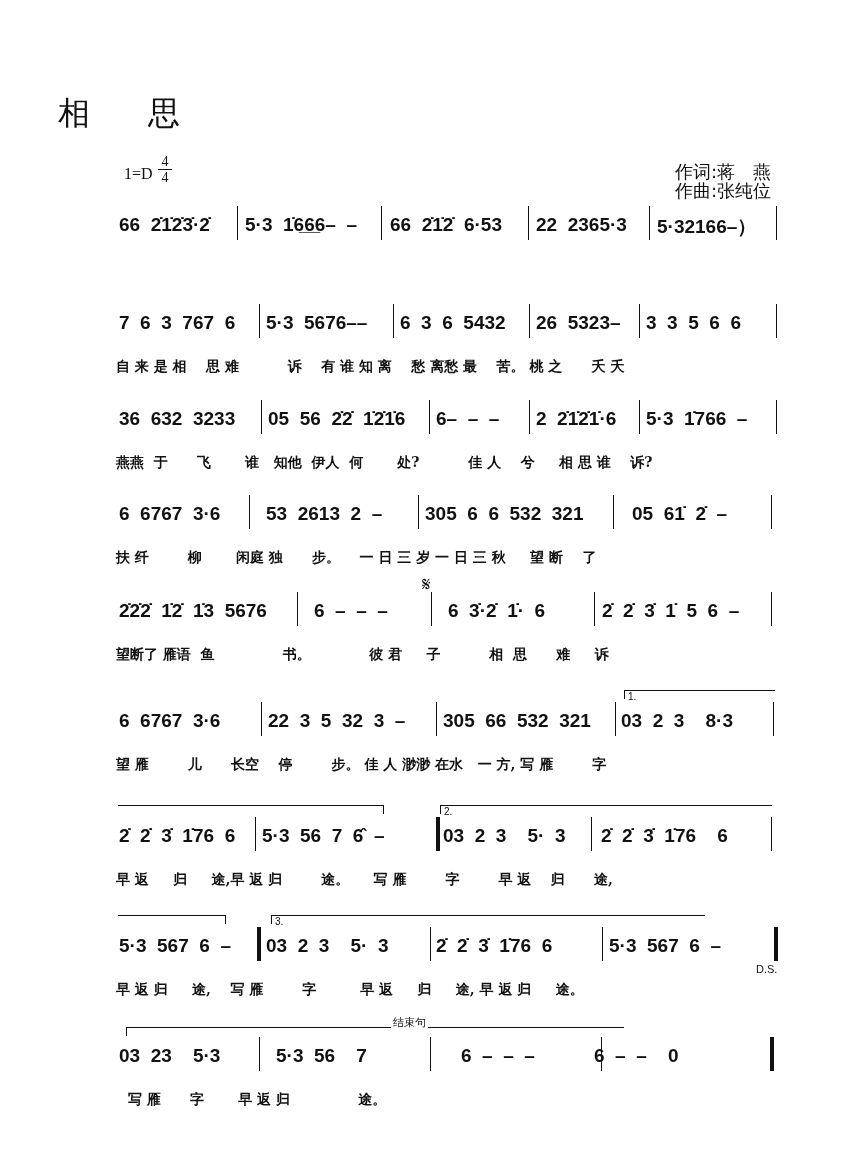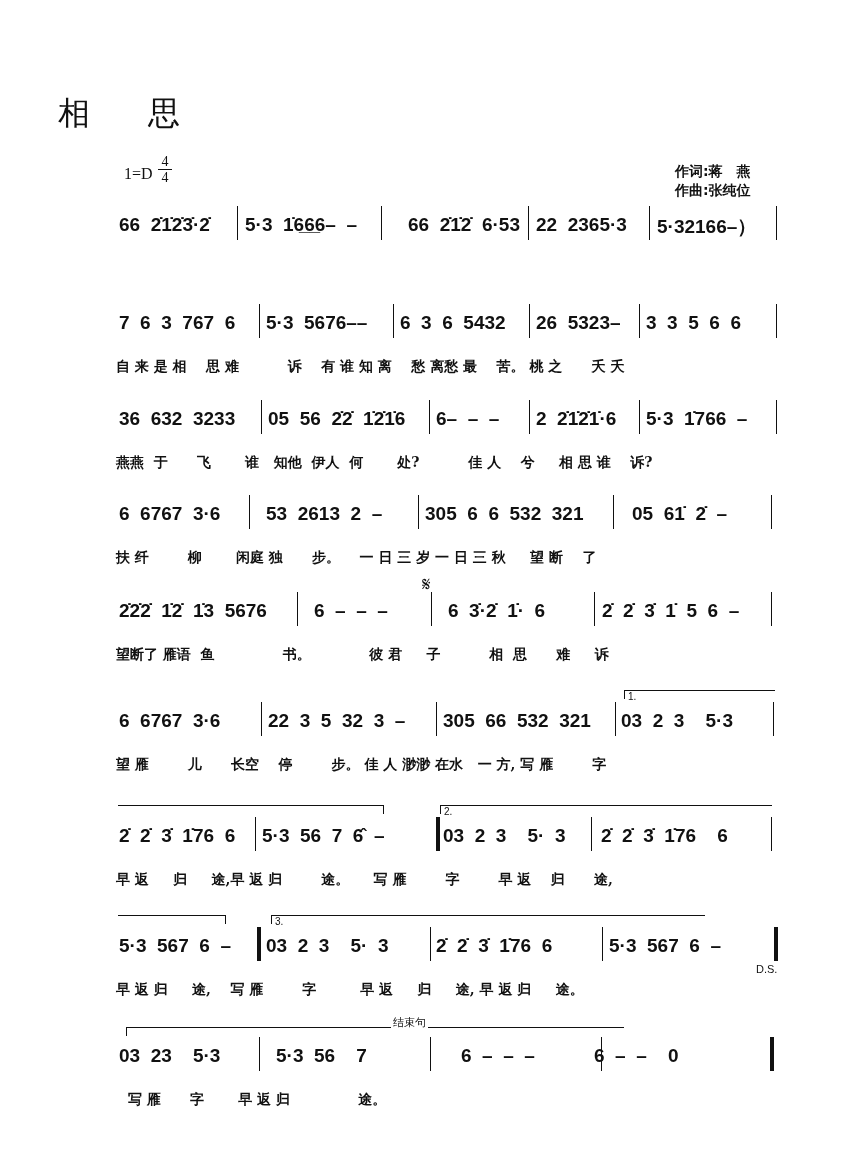--- a/index.html
+++ b/index.html
@@ -1,21 +1,21 @@
 <!DOCTYPE html>
 <html><head>
 <meta charset="utf-8">
 <style>
   html,body{margin:0;padding:0;background:#fff;}
   body{width:862px;height:1153px;position:relative;overflow:hidden;font-family:"DejaVu Sans","Liberation Sans",sans-serif;color:#111;}
   .title{position:absolute;left:0;top:92px;width:862px;text-align:left;font-size:32px;letter-spacing:58px;padding-left:58px;box-sizing:border-box;font-family:"DejaVu Sans",sans-serif;}
   .key{position:absolute;left:124px;top:165px;font-family:"Liberation Serif",serif;font-size:16px;}
   .timesig{position:absolute;left:158px;top:154px;font-family:"Liberation Serif",serif;font-size:14px;text-align:center;width:14px;line-height:15px;}
   .timesig .bar{border-top:1px solid #111;}
-  .credits{position:absolute;left:675px;top:162px;font-size:14px;font-weight:bold;line-height:19px;}
+  .credits{position:absolute;left:675px;top:162px;font-size:18px;font-weight:normal;line-height:19px;}
   .row{position:absolute;left:116px;width:660px;}
   .notes{position:absolute;left:0;top:0;height:28px;width:100%;font-size:19px;font-weight:bold;font-family:"Liberation Sans",sans-serif;}
   .m{position:absolute;top:0;white-space:pre;}
   .bl{position:absolute;top:-8px;width:1px;height:34px;background:#111;}
   .bl.dbl{width:4px;border-left:1px solid #111;background:#fff;box-sizing:border-box;border-right:3px solid #111;}
   .lyr{position:absolute;top:46px;left:0;width:100%;font-size:14px;font-weight:bold;white-space:pre;font-family:"DejaVu Serif",serif;}
   .volta{position:absolute;border-top:1px solid #111;border-left:1px solid #111;height:8px;font-size:10px;padding-left:3px;font-family:"Liberation Sans",sans-serif;}
   .volta.r{border-left:none;border-right:1px solid #111;}
   .ds{position:absolute;font-family:Liberation Sans, sans-serif;font-size:11px;}
   .segno{position:absolute;font-size:20px;font-family:"DejaVu Serif",serif;}
@@ -34,21 +34,21 @@
   <div>作词:蒋　燕</div>
   <div>作曲:张纯位</div>
 </div>
 
 <div class="row" style="top:214px">
   <div class="notes">
     <span class="m" style="left:3px">66  2̇1̇2̇3̇·2̇</span>
     <span class="bl" style="left:121px"></span>
     <span class="m" style="left:129px">5·3  1̇6̲6̲6–  –</span>
     <span class="bl" style="left:265px"></span>
-    <span class="m" style="left:292px">66  2̇1̇2̇  6·53</span>
+    <span class="m" style="left:274px">66  2̇1̇2̇  6·53</span>
     <span class="bl" style="left:412px"></span>
     <span class="m" style="left:420px">22  2365·3</span>
     <span class="bl" style="left:533px"></span>
     <span class="m" style="left:541px">5·32166–）</span>
     <span class="bl" style="left:660px"></span>
   </div>
 </div>
 
 <div class="row" style="top:312px">
   <div class="notes">
@@ -113,21 +113,21 @@
 
 <div class="row" style="top:710px">
   <div class="volta" style="left:508px;top:-20px;width:147px">1.</div>
   <div class="notes">
     <span class="m" style="left:3px">6  6767  3·6</span>
     <span class="bl" style="left:145px"></span>
     <span class="m" style="left:152px">22  3  5  32  3  –</span>
     <span class="bl" style="left:320px"></span>
     <span class="m" style="left:327px">305  66  532  321</span>
     <span class="bl" style="left:499px"></span>
-    <span class="m" style="left:505px">03  2  3    5·3</span>
+    <span class="m" style="left:505px">03  2  3    8·3</span>
     <span class="bl" style="left:657px"></span>
   </div>
   <div class="lyr">望 雁        儿      长空    停        步。 佳 人 渺渺 在水   一 方, 写 雁        字</div>
 </div>
 
 <div class="row" style="top:825px">
   <div class="volta r" style="left:2px;top:-20px;width:262px"></div>
   <div class="volta" style="left:324px;top:-20px;width:328px">2.</div>
   <div class="notes">
     <span class="m" style="left:3px">2̇  2̇  3̇  1̇76  6</span>

